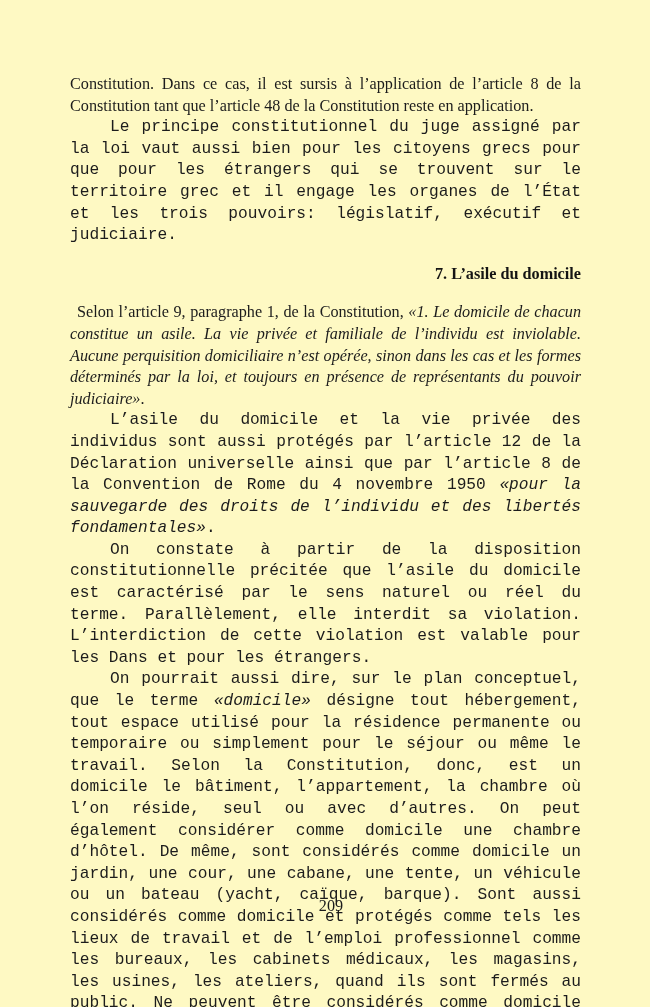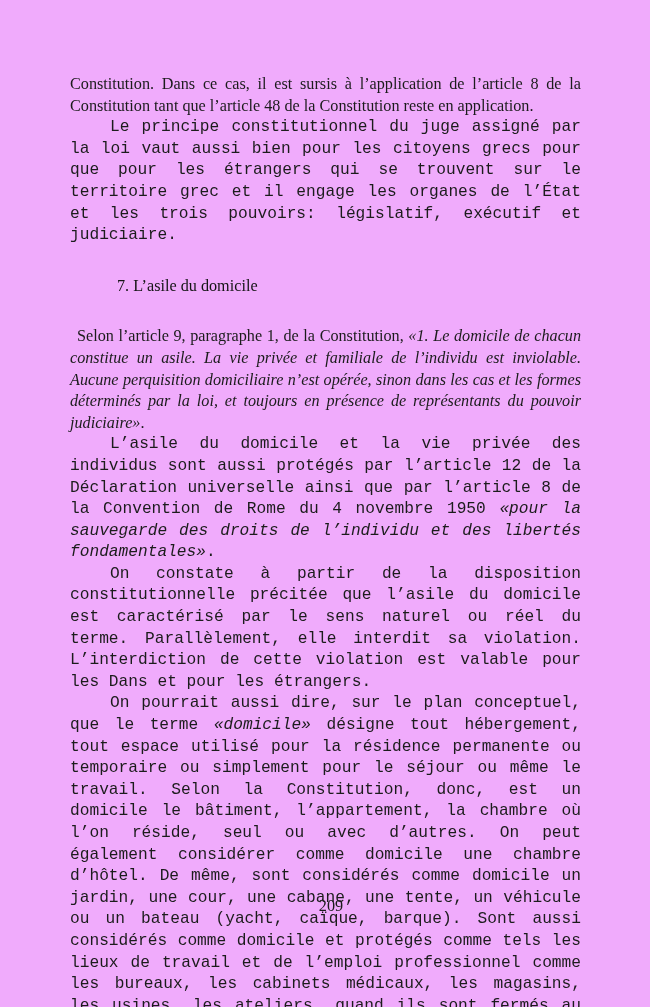--- a/index.html
+++ b/index.html
@@ -16,21 +16,21 @@
     font-family: "Liberation Serif", "DejaVu Serif", serif;
     color: #1a1a1a;
   }
 
   #page {
     position: absolute;
     left: 0;
     top: 0;
     width: 650px;
     height: 1007px;
-    background: #f0abfc;
+    background: #fef9c3;
   }
 
   #text-column {
     position: absolute;
     left: 70px;
     top: 74px;
     width: 511px;
   }
 
   p.para {
@@ -52,27 +52,27 @@
   p.indent-small {
     text-indent: 7px;
   }
 
   p.noindent {
     text-indent: 0;
   }
   .spacer-md { height: 17px; }
 
   h2.section-heading {
-    margin: 12px;
+    margin: 0;
     padding: 0;
     font-size: 16.2px;
     line-height: 21.6px;
-    font-weight: normal;
+    font-weight: bold;
     text-indent: 35px;
-    text-align: left;
+    text-align: right;
     color: #141414;
   }
 
   span.it {
     font-style: italic;
   }
 
   #page-number {
     position: absolute;
     left: 6px;

